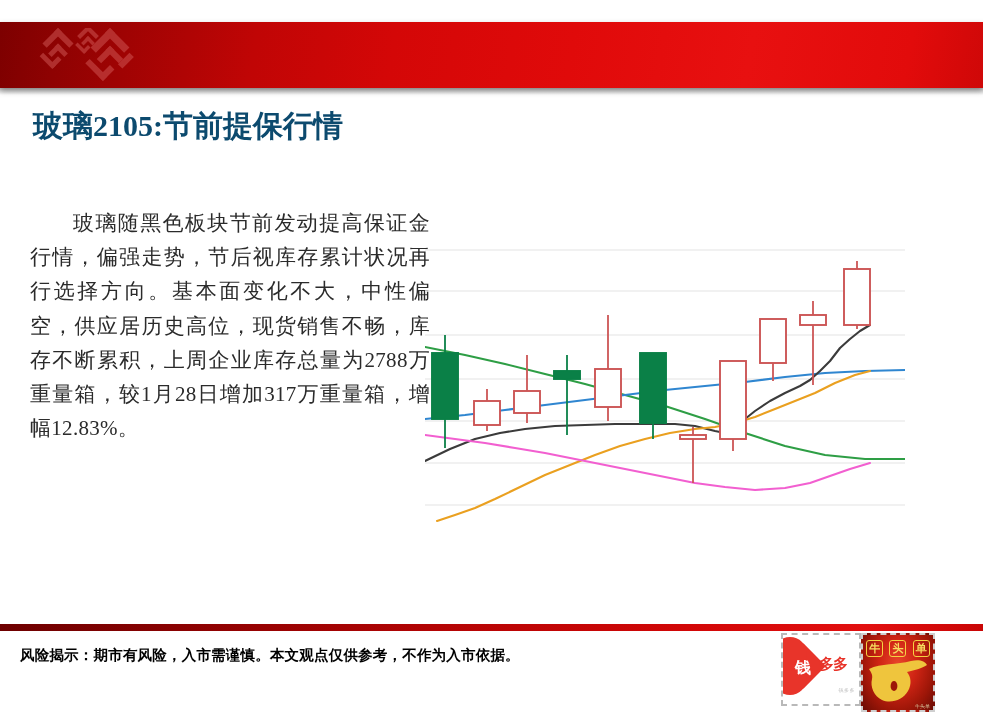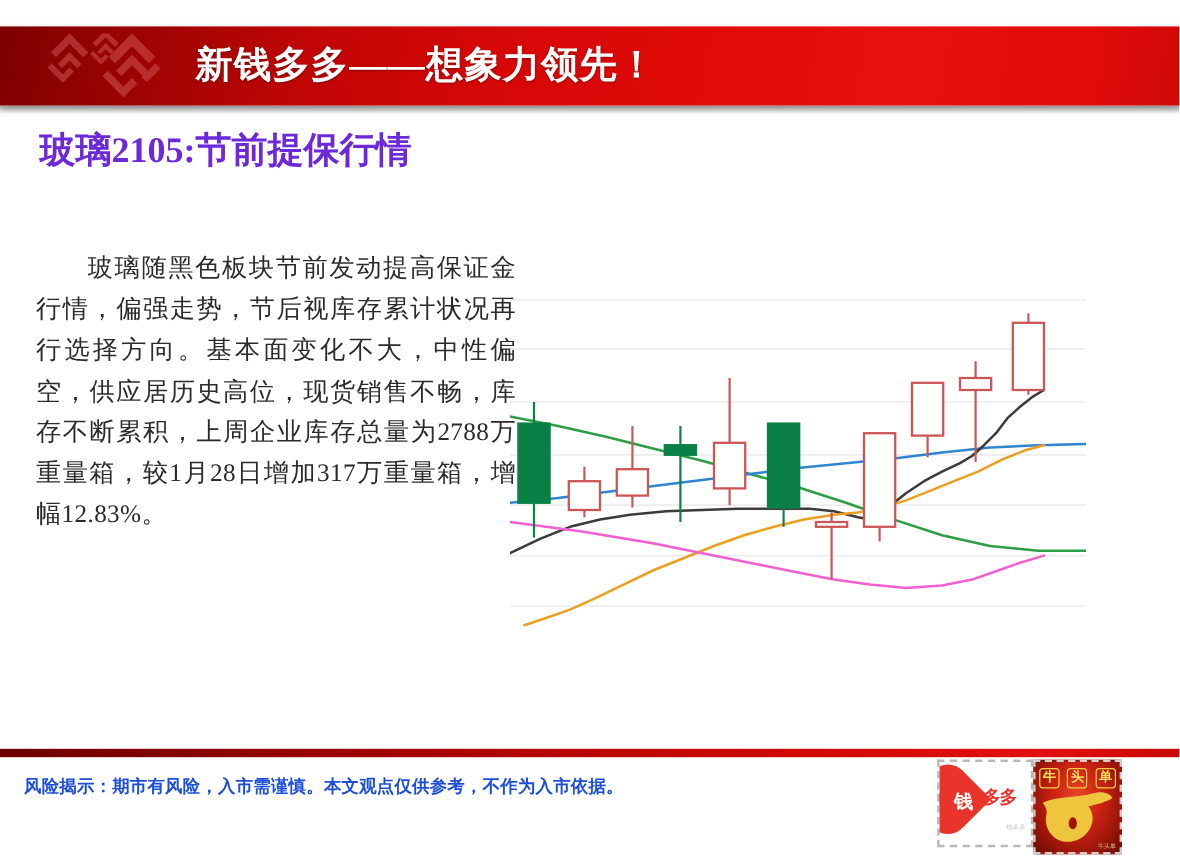--- a/index.html
+++ b/index.html
@@ -29,21 +29,21 @@
     white-space:nowrap;
   }
   .banner-shadow{
     position:absolute; left:0; top:88px; width:983px; height:7px;
     background:linear-gradient(to bottom,rgba(0,0,0,.22),rgba(0,0,0,0));
   }
 
   
   .slide-title{
     position:absolute; left:33px; top:104px; width:400px;
-    color:#6d28d9; font-size:30px; font-weight:700; line-height:1.45;
+    color:#0c4a6e; font-size:30px; font-weight:700; line-height:1.45;
     font-family:"Liberation Serif", serif;
     letter-spacing:0px;
   }
 
   
   .body-text{
     position:absolute; left:30px; top:206px; width:400px;
     color:#2b2b2b; font-size:21px; line-height:1.63;
     font-family:"Liberation Serif", serif;
     text-align:justify; text-justify:inter-character;
@@ -57,21 +57,21 @@
   }
   .chart-wrap svg{ display:block; }
 
   
   .footer-bar{
     position:absolute; left:0; top:624px; width:983px; height:7px;
     background:linear-gradient(to right,#6d0000 0%,#8a0101 18%,#b30404 44%,#d20707 70%,#e21010 88%,#c90606 100%);
   }
   .footer-text{
     position:absolute; left:20px; top:646px; width:700px;
-    color:#1d4ed8; font-size:14.5px; font-weight:700;
+    color:#000000; font-size:14.5px; font-weight:700;
     font-family:"Liberation Serif", serif;
     letter-spacing:.2px; white-space:nowrap;
   }
 
   .stamps{
     position:absolute; left:781px; top:633px; width:158px; height:80px;
     display:flex; align-items:flex-start;
   }
   .stamp{
     position:relative; background:#ffffff;
@@ -155,21 +155,20 @@
         <rect x="-17" y="-17" width="6" height="22"></rect>
         <rect x="-17" y="-17" width="22" height="6"></rect>
         <rect x="-7" y="-7" width="5" height="15"></rect>
         <rect x="-7" y="-7" width="15" height="5"></rect>
         <rect x="4" y="4" width="5" height="13"></rect>
         <rect x="-11" y="12" width="20" height="5"></rect>
         <rect x="8" y="-14" width="5" height="13"></rect>
       </g>
     </g>
   </svg>
-  <div class="banner-title">新钱多多——想象力领先！</div>
 </div>
 <div class="banner-shadow"></div>
 
 <div class="slide-title">玻璃2105:节前提保行情</div>
 
 <div class="body-text"><span class="indent"></span><span>玻璃随黑色板块节前发动提高保证金行情，偏强走势，节后视库存累计状况再行选择方向。基本面变化不大，中性偏空，供应居历史高位，现货销售不畅，库存不断累积，上周企业库存总量为2788万重量箱，较1月28日增加317万重量箱，增幅12.83%。</span></div>
 
 <div class="chart-wrap">
   <svg id="chart-svg" width="480" height="280" viewBox="0 0 480 280">
     <g id="chart-grid">

